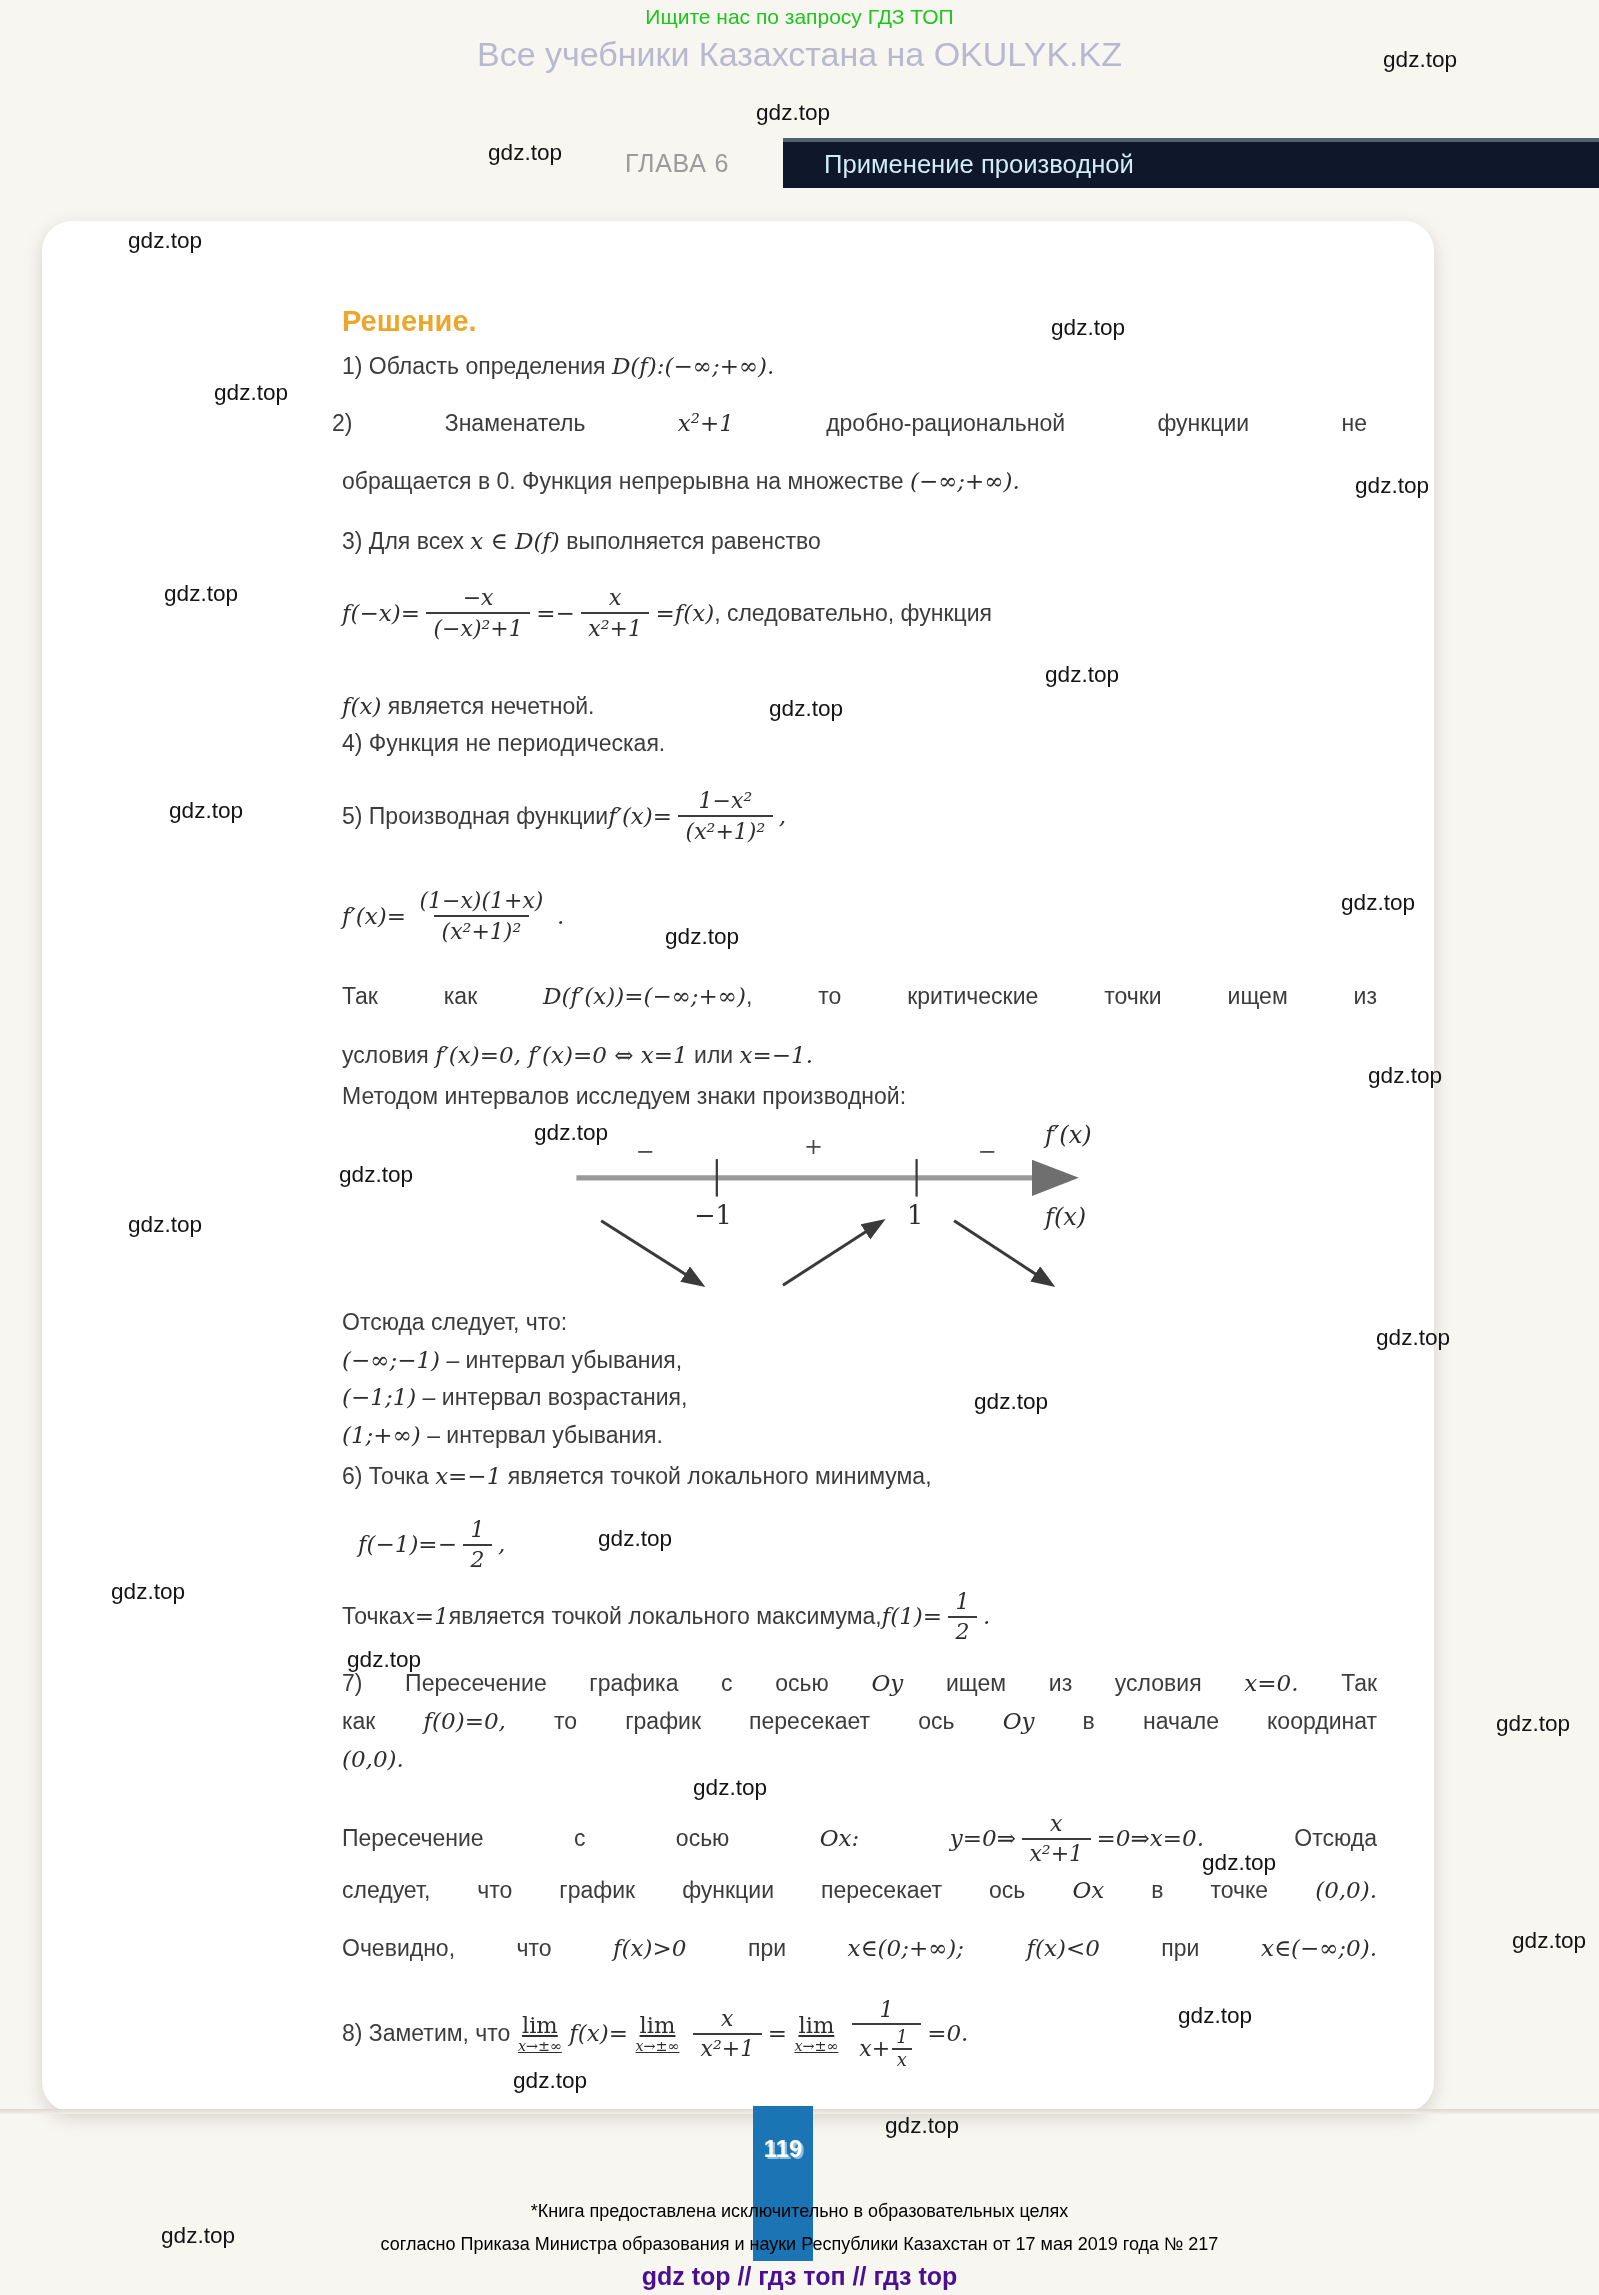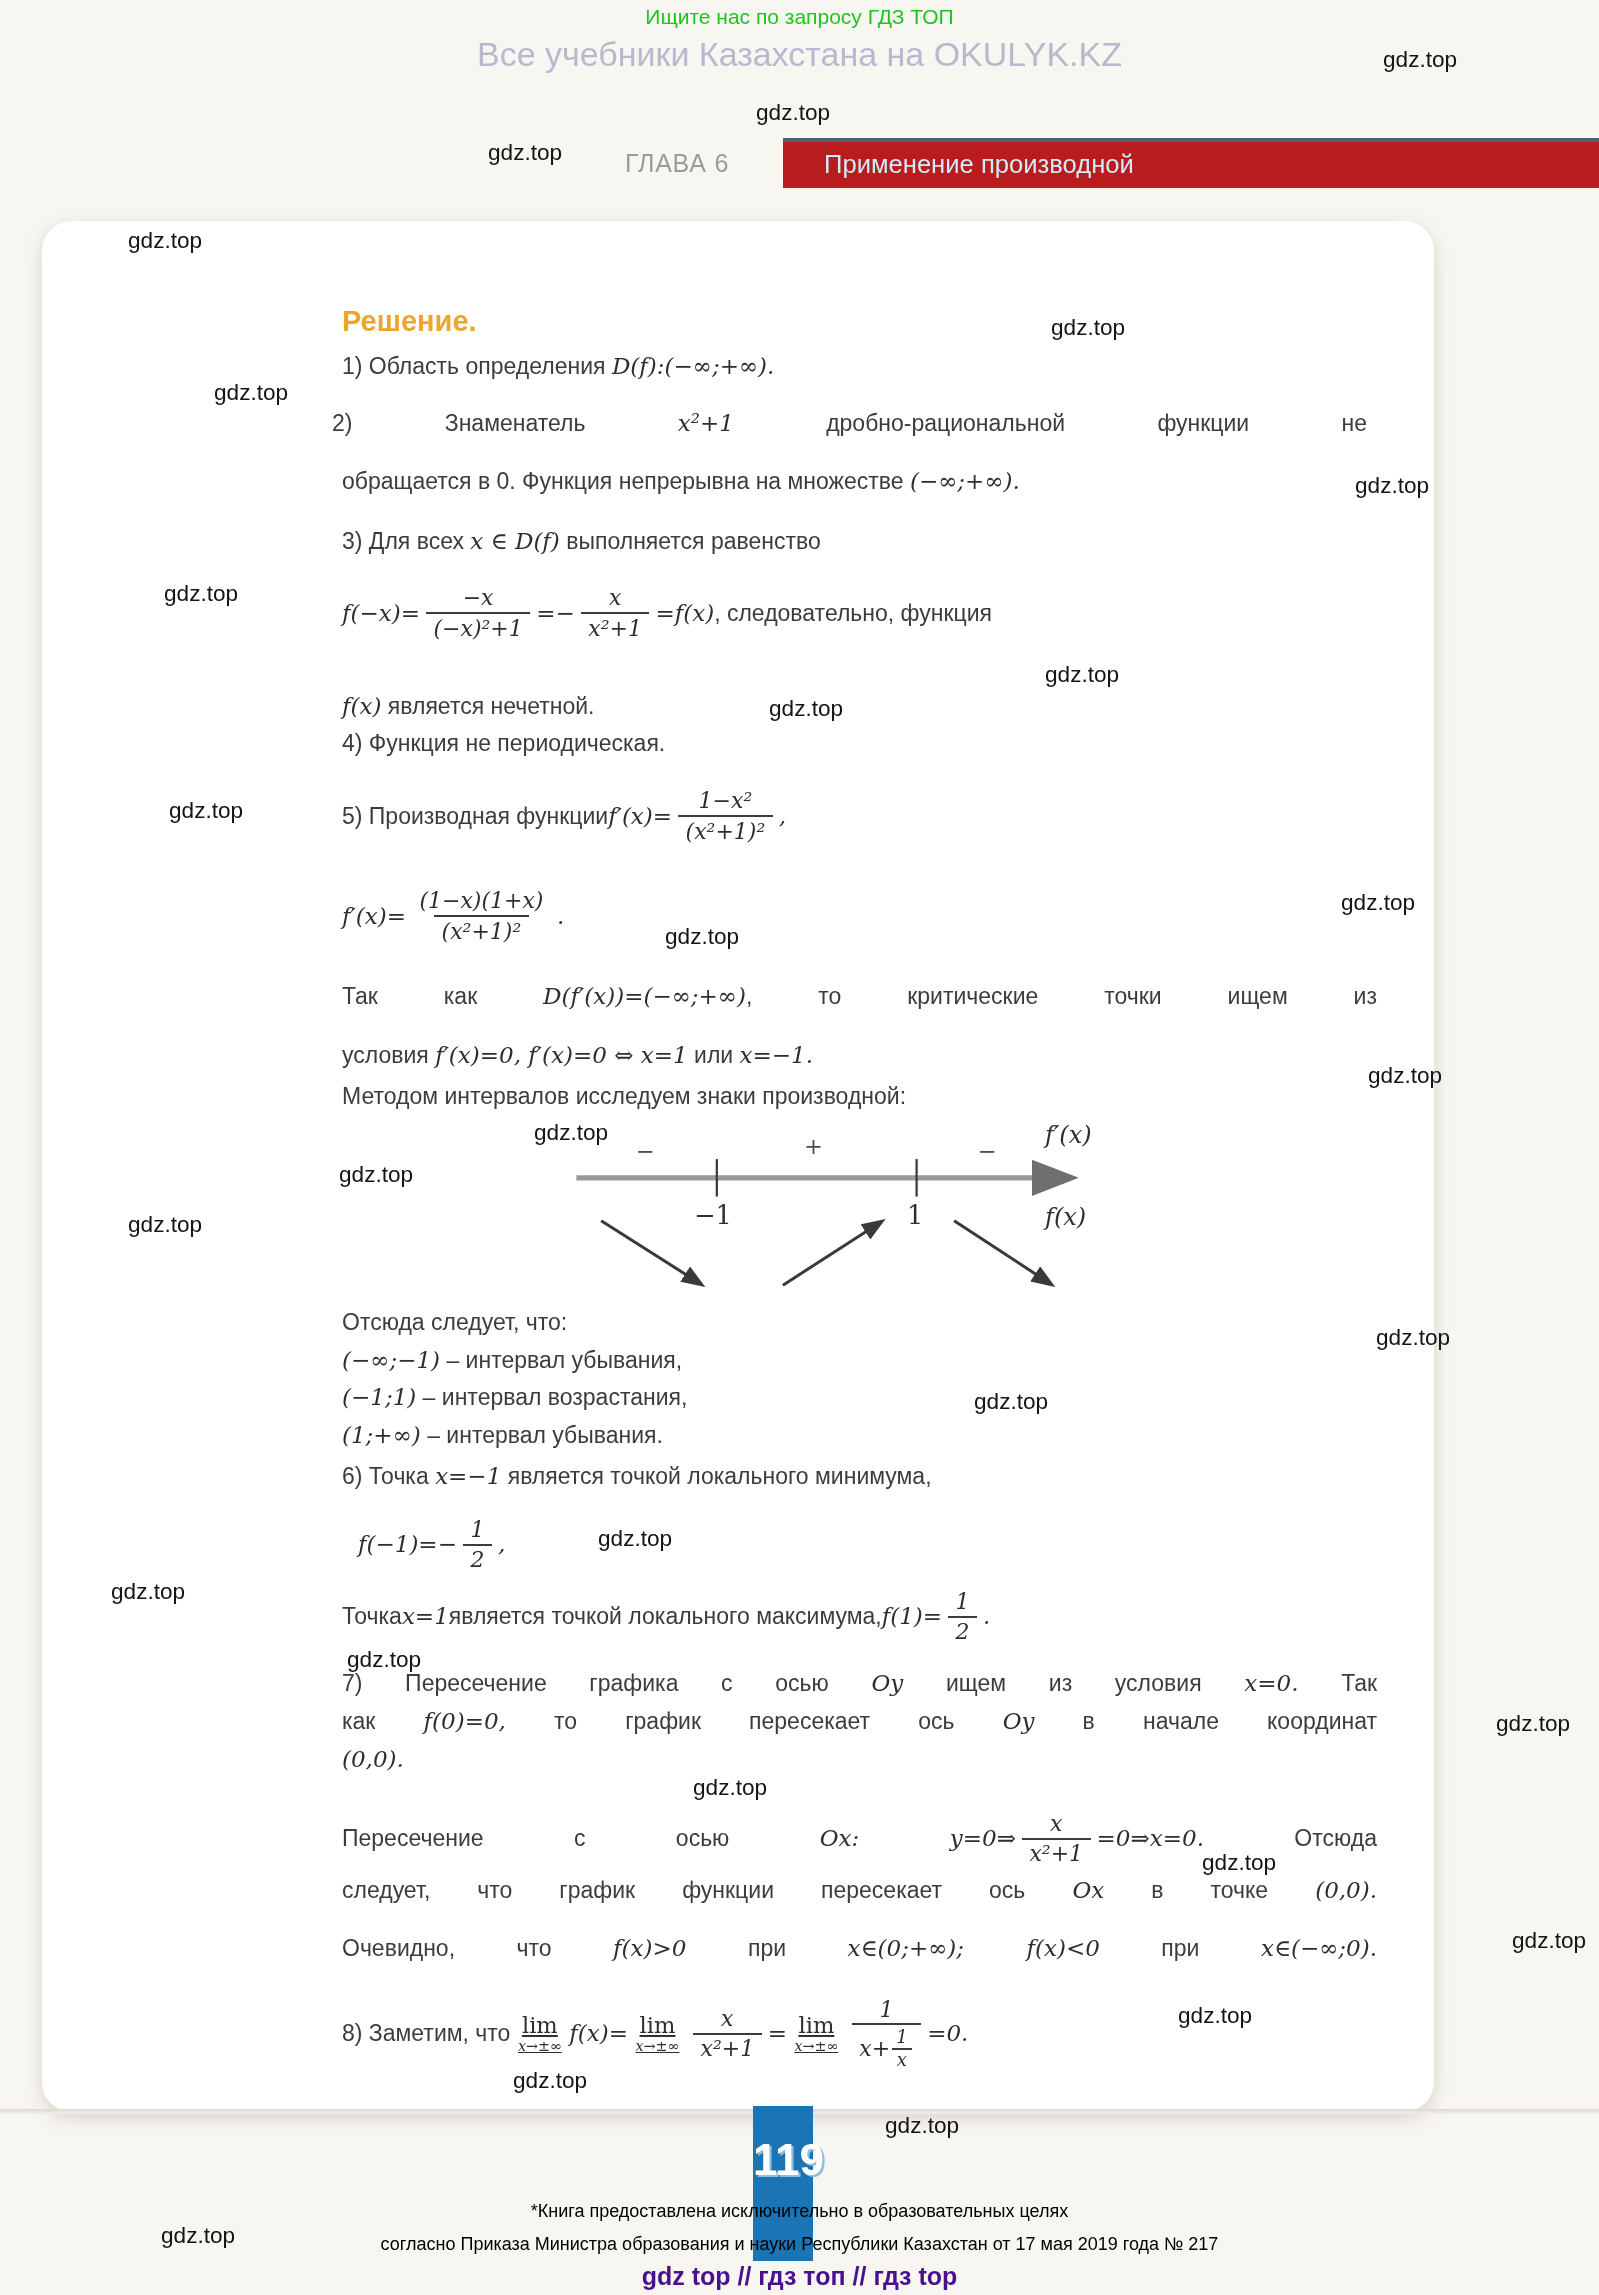--- a/index.html
+++ b/index.html
@@ -10,21 +10,21 @@
     color:#3c3c3c;
   }
   
   .promo-green{position:absolute;left:0;top:4.5px;width:1599px;text-align:center;
     font-size:21px;color:#1dc51d;}
   .promo-sub{position:absolute;left:0;top:35px;width:1599px;text-align:center;
     font-size:34px;color:#b8b8cf;}
   
   .chapter-label{position:absolute;left:625px;top:149px;font-size:25px;color:#9b9b9b;letter-spacing:0.8px;}
   .header-band{position:absolute;left:783px;top:138px;width:817px;height:50px;
-    background:#b91c1c;border-top:4.5px solid #4f616b;box-sizing:border-box;}
+    background:#0f172a;border-top:4.5px solid #4f616b;box-sizing:border-box;}
   .band-title{position:absolute;left:41px;top:7.5px;font-size:25.6px;color:#d2ebfb;white-space:nowrap;}
   
   .card{position:absolute;left:42px;top:221px;width:1392px;height:1891px;background:#ffffff;
     border-radius:30px;box-shadow:0 6px 16.6px rgba(130,122,104,.28);}
   
   .line{position:absolute;font-size:23px;line-height:1.25;color:#3c3c3c;white-space:nowrap;}
   .just{width:1035px;white-space:normal;text-align:justify;text-align-last:justify;}
   .t{font-family:"Liberation Sans",sans-serif;}
   .m{font-family:"DejaVu Serif",serif;font-style:italic;color:#2e2e2e;}
   .heading{font-size:29px;font-weight:bold;color:#eda62c;}
@@ -42,21 +42,21 @@
   .lim .bot{font-size:14.3px;font-style:italic;line-height:1;margin-top:3px;}
   
   .diag-label{position:absolute;font-family:"DejaVu Serif",serif;font-style:italic;font-size:24px;color:#2e2e2e;}
   .diag-sign{position:absolute;font-size:22.6px;color:#4a4a4a;font-family:"DejaVu Serif",serif;}
   .diag-tick-num{position:absolute;font-family:"DejaVu Serif",serif;font-size:25.6px;color:#2e2e2e;}
   
   .bottom-rule{position:absolute;left:0;top:2109px;width:1599px;height:5.3px;
     background:linear-gradient(#ddd9d0,#f2efe9);}
   .page-badge{position:absolute;left:753px;top:2106px;width:60px;height:155px;background:#1b74b4;}
   .page-num{position:absolute;left:0;top:29px;width:60px;text-align:center;
-    font-size:44px;font-weight:bold;color:#ffffff;text-shadow:2.3px 2.3px 0 #8fbede;}
+    font-size:24px;font-weight:bold;color:#ffffff;text-shadow:2.3px 2.3px 0 #8fbede;}
   .footer-line{position:absolute;left:0;width:1599px;text-align:center;font-size:18px;color:#000000;}
   .footer-promo{position:absolute;left:0;top:2262px;width:1599px;text-align:center;
     font-size:25px;color:#4a1090;font-weight:bold;}
   
   .wm{position:absolute;font-size:22.6px;color:#141414;white-space:nowrap;}
 </style>
 </head>
 <body>
 
 <div class="promo-green">Ищите нас по запросу ГДЗ ТОП</div>

